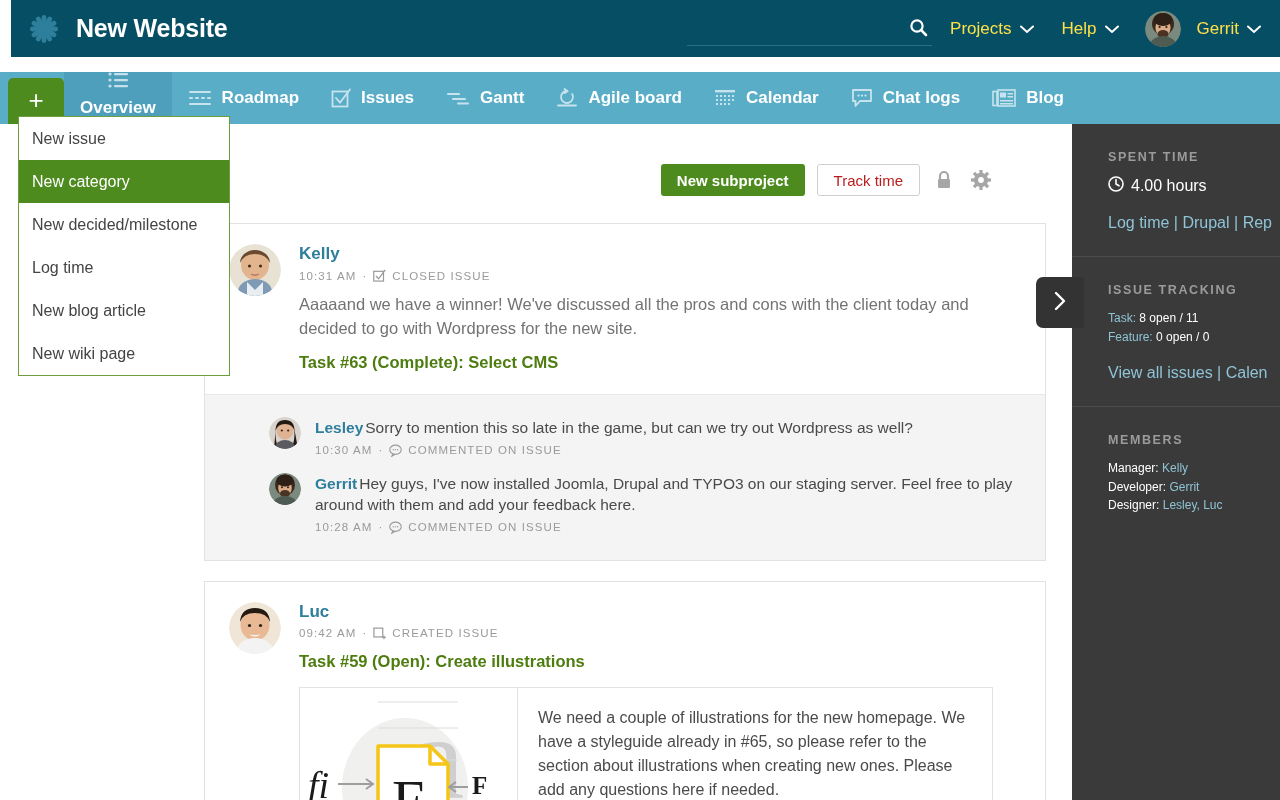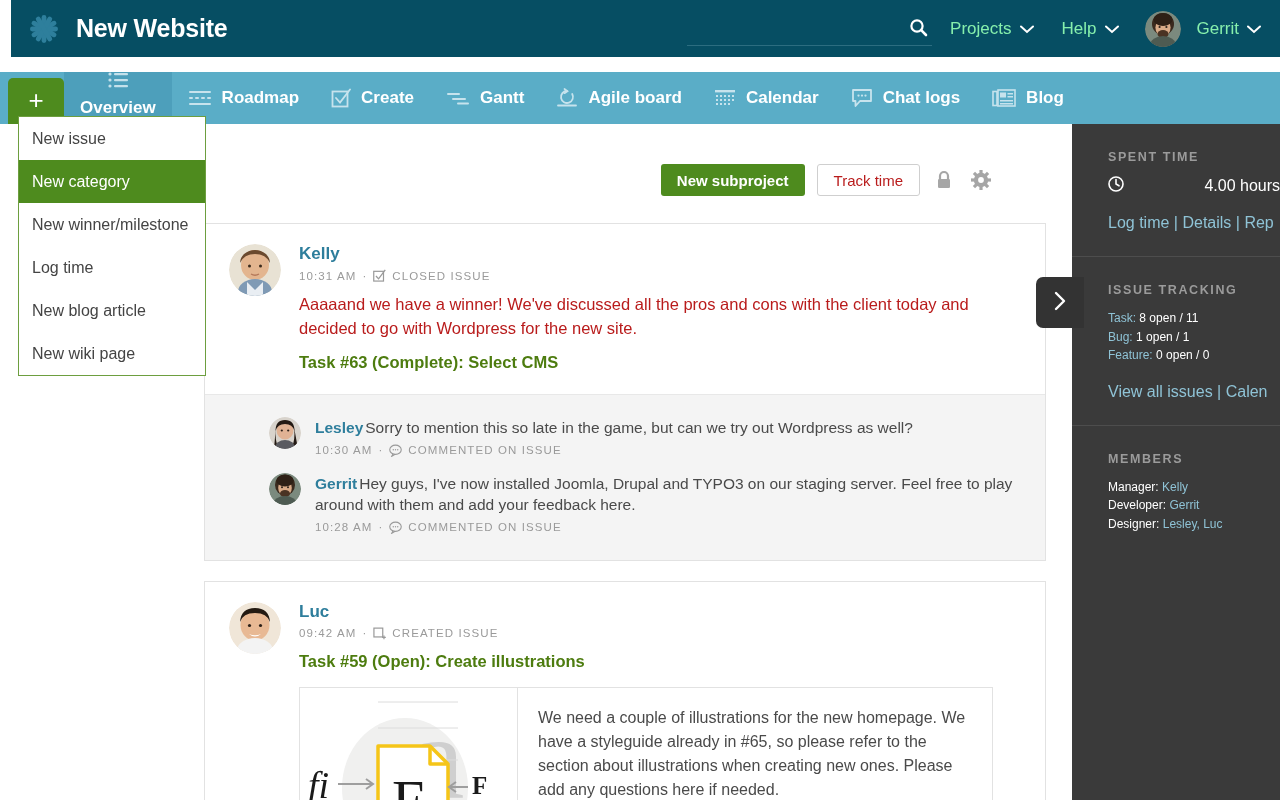--- a/index.html
+++ b/index.html
@@ -33,21 +33,21 @@
     background: transparent; border: 0; outline: none;
     color: #ffffff; font-size: 14px; width: 210px; height: 30px;
     font-family: "Liberation Sans", sans-serif;
   }
   .search-btn {
     position: absolute; right: 2px; top: 4px; width: 24px; height: 24px;
     display: flex; align-items: center; justify-content: center;
     background: none; border: 0; cursor: pointer;
   }
   .menu-link {
-    color: #86efac; font-size: 17px; display: flex; align-items: center;
+    color: #fde047; font-size: 17px; display: flex; align-items: center;
     gap: 8px; padding: 0 14px; cursor: pointer; white-space: nowrap;
   }
   .chev { display:inline-block; }
   .user-avatar {
     width: 36px; height: 36px; border-radius: 50%; overflow: hidden;
     flex: none; margin-left: 6px;
   }
 
   
   .tabbar {
@@ -63,21 +63,21 @@
   .tab {
     display: flex; align-items: center; gap: 10px;
     padding: 0 16px; color: #ffffff; font-size: 17px; font-weight: bold;
     cursor: pointer; white-space: nowrap;
   }
   .tab.active { background: #4d9fbb; flex-direction: column; }
   .tab .ico { display: flex; align-items: center; opacity: .82; }
 
   
   .dropdown {
-    position: absolute; left: 18px; top: 116px; width: 188px;
+    position: absolute; left: 18px; top: 116px; width: 212px;
     background: #ffffff; border: 1px solid #6d9e3f; z-index: 60;
   }
   .dd-item {
     height: 43px; display: flex; align-items: center; padding: 0 13px;
     font-size: 16px; color: #444444; cursor: pointer;
   }
   .dd-item.sel { background: #4e8b1e; color: #ffffff; }
 
   
   .main {
@@ -120,21 +120,21 @@
   .author {
     color: #2e7e9c; font-size: 17px; font-weight: bold; cursor: pointer;
     display: inline-block;
   }
   .meta {
     color: #9a9a9a; font-size: 11.5px; letter-spacing: 1.1px;
     margin-top: 5px; display: flex; align-items: center; gap: 6px;
   }
   .meta .ico { display:inline-flex; }
   .post-text {
-    color: #b91c1c; font-size: 16.5px; line-height: 1.45; margin-top: 11px;
+    color: #737373; font-size: 16.5px; line-height: 1.45; margin-top: 11px;
   }
   .task-link {
     display: block; color: #4d7c0f; font-size: 16.5px; font-weight: bold;
     margin-top: 12px; cursor: pointer;
   }
 
   .comments { background: #f4f4f4; border-top: 1px solid #e8e8e8; padding: 14px 24px 18px 64px; }
   .comment { display: flex; gap: 14px; padding: 8px 0; }
   .comment-body { flex: 1; }
   .comment-text { color: #4a4a4a; font-size: 15.5px; line-height: 1.4; }
@@ -160,21 +160,21 @@
   .sec { padding: 26px 0 24px 36px; border-bottom: 1px solid #4d4d4d; }
   .sec-title {
     color: #9b9b9b; font-size: 12.5px; font-weight: bold;
     letter-spacing: 1.6px; margin-bottom: 12px;
   }
   .sec-line { font-size: 12px; line-height: 1.55; white-space: nowrap; color:#ffffff;}
   .sec-link { color: #8fc3d6; cursor: pointer; }
   .sec-links { margin-top: 18px; font-size: 16px; white-space: nowrap; color:#8fc3d6;}
   .sec-links span { cursor:pointer; }
   .sep { color: #8fc3d6; }
-  .clock-row { display: flex; align-items: center; gap: 7px; font-size: 16px; justify-content: space-between; }
+  .clock-row { display: flex; align-items: center; gap: 7px; font-size: 16px; }
   .lbl { color: #8fc3d6; }
 </style>
 </head>
 <body>
 
 <div class="topbar">
   <div class="brand">
     <span class="logo-mark">
       <svg width="30" height="30" viewBox="0 0 30 30">
         <g fill="#2e7f9c">
@@ -287,21 +287,21 @@
     <span>Roadmap</span>
   </div>
 
   <div class="tab">
     <span class="ico">
       <svg width="20" height="20" viewBox="0 0 20 20">
         <rect x="1.5" y="3.5" width="15" height="15" fill="none" stroke="#dff0f6" stroke-width="1.8"></rect>
         <path d="M5 10 L9 14.5 L19 1.5" fill="none" stroke="#dff0f6" stroke-width="1.8" stroke-linecap="round"></path>
       </svg>
     </span>
-    <span>Create</span>
+    <span>Issues</span>
   </div>
 
   <div class="tab">
     <span class="ico">
       <svg width="24" height="16" viewBox="0 0 24 16">
         <g fill="#dff0f6">
             <rect x="1" y="3" width="13" height="2" rx="1"></rect>
             <rect x="6" y="8" width="14" height="2" rx="1"></rect>
             <rect x="11" y="12.5" width="12" height="2" rx="1"></rect>
           </g>
@@ -616,37 +616,33 @@
         <svg width="16" height="16" viewBox="0 0 16 16">
           <circle cx="8" cy="8" r="7" fill="none" stroke="#ffffff" stroke-width="1.6"></circle>
           <path d="M8 3.6 V8 L11 9.8" fill="none" stroke="#ffffff" stroke-width="1.6" stroke-linecap="round"></path>
         </svg>
       </span>
       <span>4.00 hours</span>
     </div>
     <div class="sec-links">
       <span>Log time</span>
       <span class="sep"> | </span>
-      <span>Details</span>
+      <span>Drupal</span>
       <span class="sep"> | </span>
       <span>Rep</span>
     </div>
   </div>
 
   <div class="sec">
     <div class="sec-title">ISSUE TRACKING</div>
     <div class="sec-line">
       <span class="lbl">Task:</span>
       <span>8 open / 11</span>
     </div>
     <div class="sec-line">
-      <span class="lbl">Bug:</span>
-      <span>1 open / 1</span>
-    </div>
-    <div class="sec-line">
       <span class="lbl">Feature:</span>
       <span>0 open / 0</span>
     </div>
     <div class="sec-links">
       <span>View all issues</span>
       <span class="sep"> | </span>
       <span>Calen</span>
     </div>
   </div>
 
@@ -663,17 +659,17 @@
     <div class="sec-line">
       <span>Designer:</span>
       <span class="sec-link">Lesley, Luc</span>
     </div>
   </div>
 </div>
 
 <div class="dropdown">
   <div class="dd-item">New issue</div>
   <div class="dd-item sel">New category</div>
-  <div class="dd-item">New winner/milestone</div>
+  <div class="dd-item">New decided/milestone</div>
   <div class="dd-item">Log time</div>
   <div class="dd-item">New blog article</div>
   <div class="dd-item">New wiki page</div>
 </div>
 
 </body></html>

